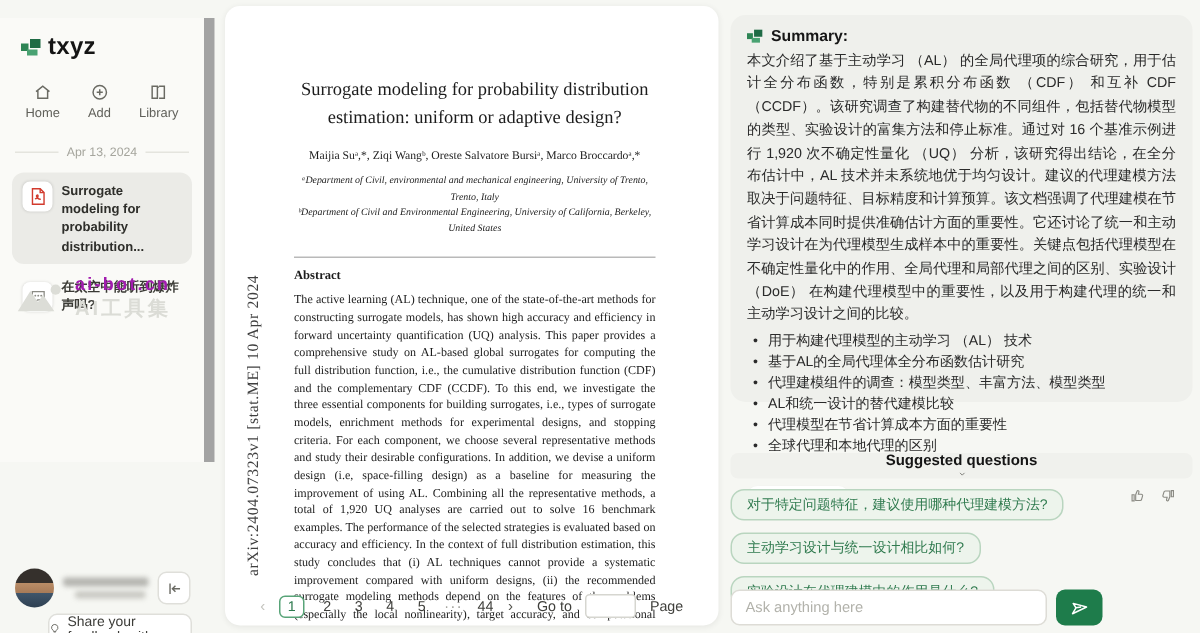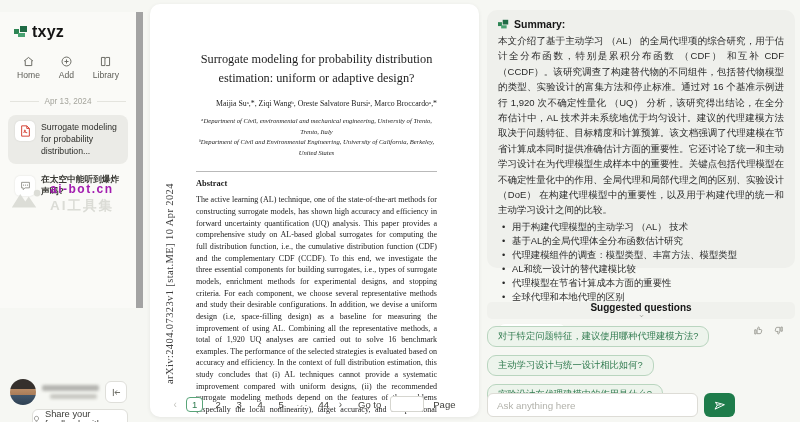--- a/index.html
+++ b/index.html
@@ -10,21 +10,21 @@
   .sidebar { position:absolute; left:0; top:12px; width:143px; height:296px; background:#fafaf7; border-right:7px solid #a3a3a3; }
   .logo-row { display:flex; align-items:center; gap:4px; padding:11px 0 0 14px; }
   .logo-text { font-size:16px; font-weight:700; color:#141414; letter-spacing:.2px; }
   .nav-row { display:flex; justify-content:space-between; padding:14px 17px 0 17px; }
   .nav-item { display:flex; flex-direction:column; align-items:center; gap:2px; font-size:8.6px; color:#60605a; cursor:pointer; }
   .date-row { display:flex; align-items:center; gap:6px; margin:17px 10px 0; }
   .date-row .line { flex:1; border-top:1px solid #e4e4de; }
   .date-row .date { font-size:8.2px; color:#a5a59d; white-space:nowrap; }
   .hist1 { margin:9px 8px 0; background:#ebebe7; border-radius:8px; padding:6px 7px; display:flex; gap:6px; align-items:flex-start; cursor:pointer; }
   .icon-box { flex:0 0 auto; width:20px; height:20px; background:#fff; border-radius:5px; display:flex; align-items:center; justify-content:center; box-shadow:0 0 2px rgba(0,0,0,.12); }
-  .hist1-title { font-size:8.7px; font-weight:400; color:#2e2e2a; line-height:1.4; }
+  .hist1-title { font-size:8.7px; font-weight:700; color:#2e2e2a; line-height:1.4; }
   .hist2 { margin:8px 8px 0; padding:2px 7px 2px 7px; display:flex; gap:6px; align-items:center; cursor:pointer; }
   .hist2-title { font-size:8.7px; font-weight:600; color:#3a3a35; }
   .watermark { position:absolute; top:170px; left:11px; display:flex; gap:7px; align-items:center; }
   .wm-text { display:flex; flex-direction:column; gap:1px; }
   .wm-line1 { font-size:12px; font-weight:700; letter-spacing:1.5px; color:#a21caf; }
   .wm-line2 { font-size:13.5px; font-weight:700; letter-spacing:2px; color:#dbdcd6; }
   .user-row { position:absolute; left:10px; right:9px; top:367px; display:flex; align-items:center; gap:6px; }
   .avatar { width:26px; height:26px; border-radius:50%; flex:0 0 auto;
             background:linear-gradient(180deg,#35302c 0%,#35302c 38%,#b98c66 38%,#a87b58 62%,#41566b 62%,#2e4052 100%); }
   .user-meta { flex:1; display:flex; flex-direction:column; gap:3px; }
@@ -32,21 +32,21 @@
   .blur-bar.b2 { height:5px; background:#c8c8c2; width:82%; margin-left:8px; }
   .collapse-btn { width:22px; height:22px; border:1px solid #dfdfda; border-radius:6px; background:#fff; display:flex; align-items:center; justify-content:center; cursor:pointer; }
   .feedback-btn { position:absolute; left:8px; right:8px; top:397px; height:20px; border:1px solid #dfdfda; border-radius:6px; background:#fff; display:flex; align-items:center; justify-content:center; gap:5px; font-size:9.3px; color:#3c3c38; cursor:pointer;margin-left:24px; }
 
   
   .pdf-area { position:absolute; left:143px; top:0; width:344px; height:422px; }
   .page-card { position:absolute; left:7px; top:4px; width:329px; height:413px; background:#fff; border-radius:10px; box-shadow:0 1px 4px rgba(0,0,0,.07); overflow:hidden; }
   .arxiv { position:absolute; left:14px; top:380px; transform:rotate(-90deg); transform-origin:0 0; font-family:"Liberation Serif",serif; font-size:10.5px; color:#3f3f3f; white-space:nowrap; letter-spacing:.4px; }
   .paper-inner { padding:46px 42px 0 46px; font-family:"Liberation Serif",serif; color:#1c1c1c; }
   .paper-title { font-size:12.3px; font-weight:400; text-align:center; line-height:1.55; }
-  .authors { margin-top:11px; text-align:right; font-size:7.8px; }
+  .authors { margin-top:11px; text-align:center; font-size:7.8px; }
   .affils { margin-top:8px; text-align:center; font-size:6.6px; font-style:italic; line-height:1.6; color:#222; }
   .abs-rule { margin-top:13px; border-top:1px solid #b9b9b9; }
   .abs-head { font-size:8.4px; font-weight:700; margin-top:7px; }
   .abs-body { margin-top:6px; font-size:8.05px; line-height:1.45; text-align:justify; }
   .pagination { position:absolute; left:0; right:0; bottom:5px; display:flex; justify-content:center; align-items:center; gap:9px; font-size:9.5px; color:#3f3f3b; }
   .pg-arrow { cursor:pointer; font-size:10px; }
   .pg-prev { color:#c4c4bf; }
   .pg-next { color:#55554f; }
   .pg-num { min-width:12px; text-align:center; cursor:pointer; }
   .pg-num.active { border:1px solid #58a478; color:#2e7b4f; background:#fff; border-radius:4px; padding:1px 5px; }

